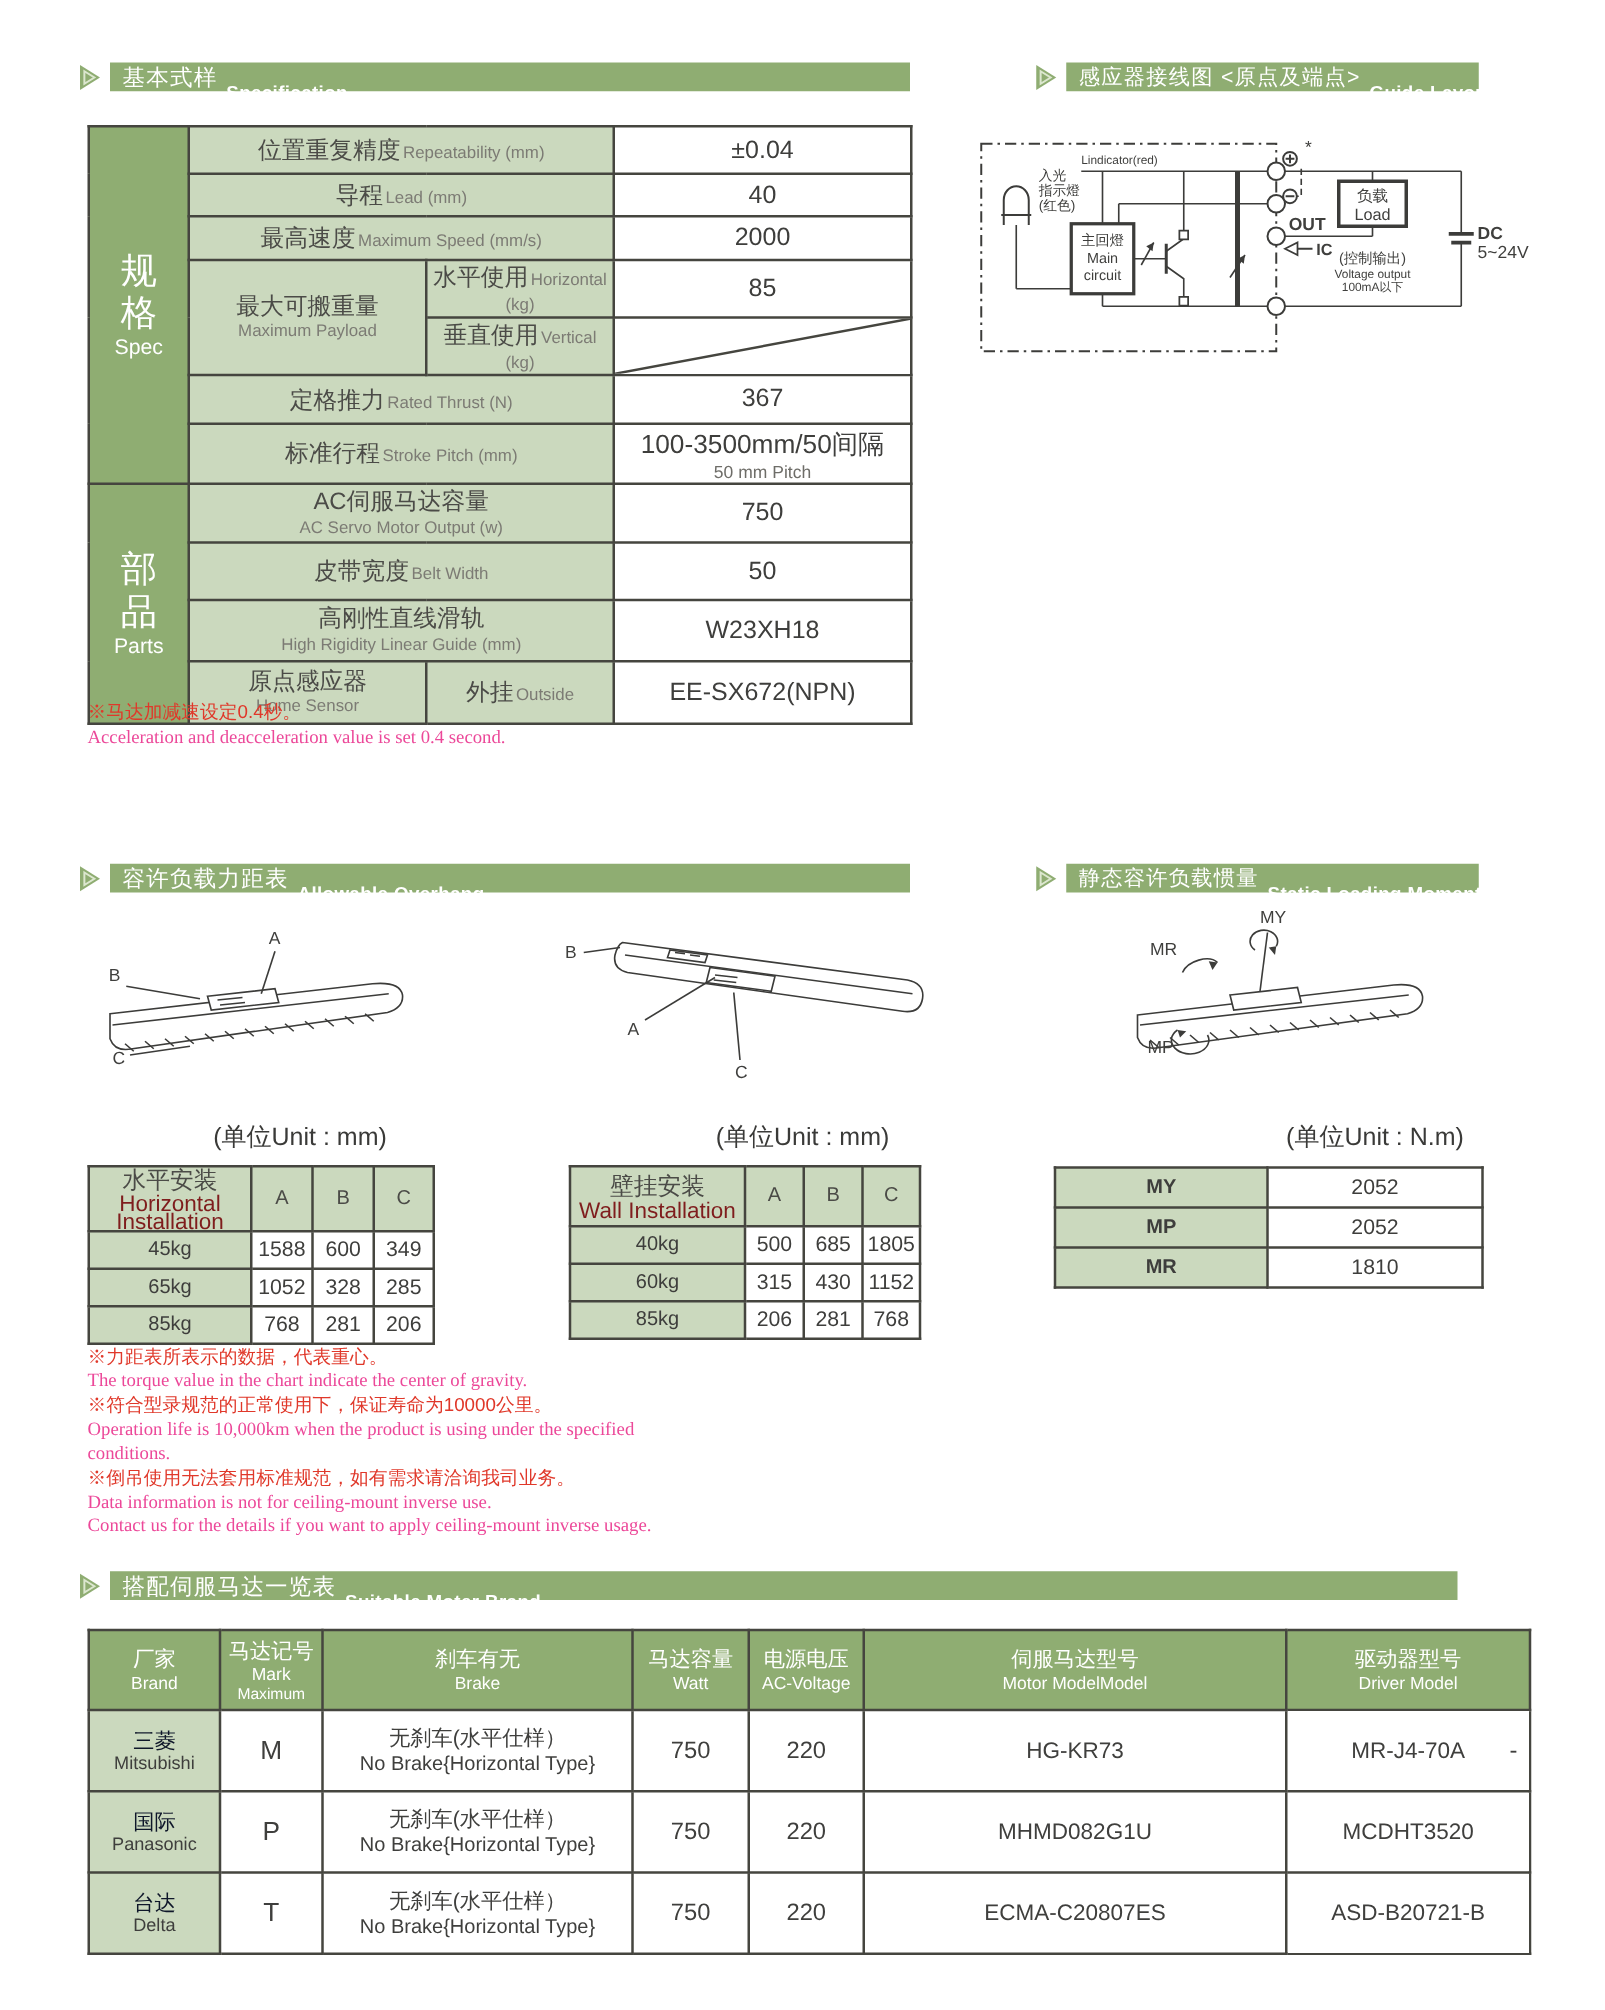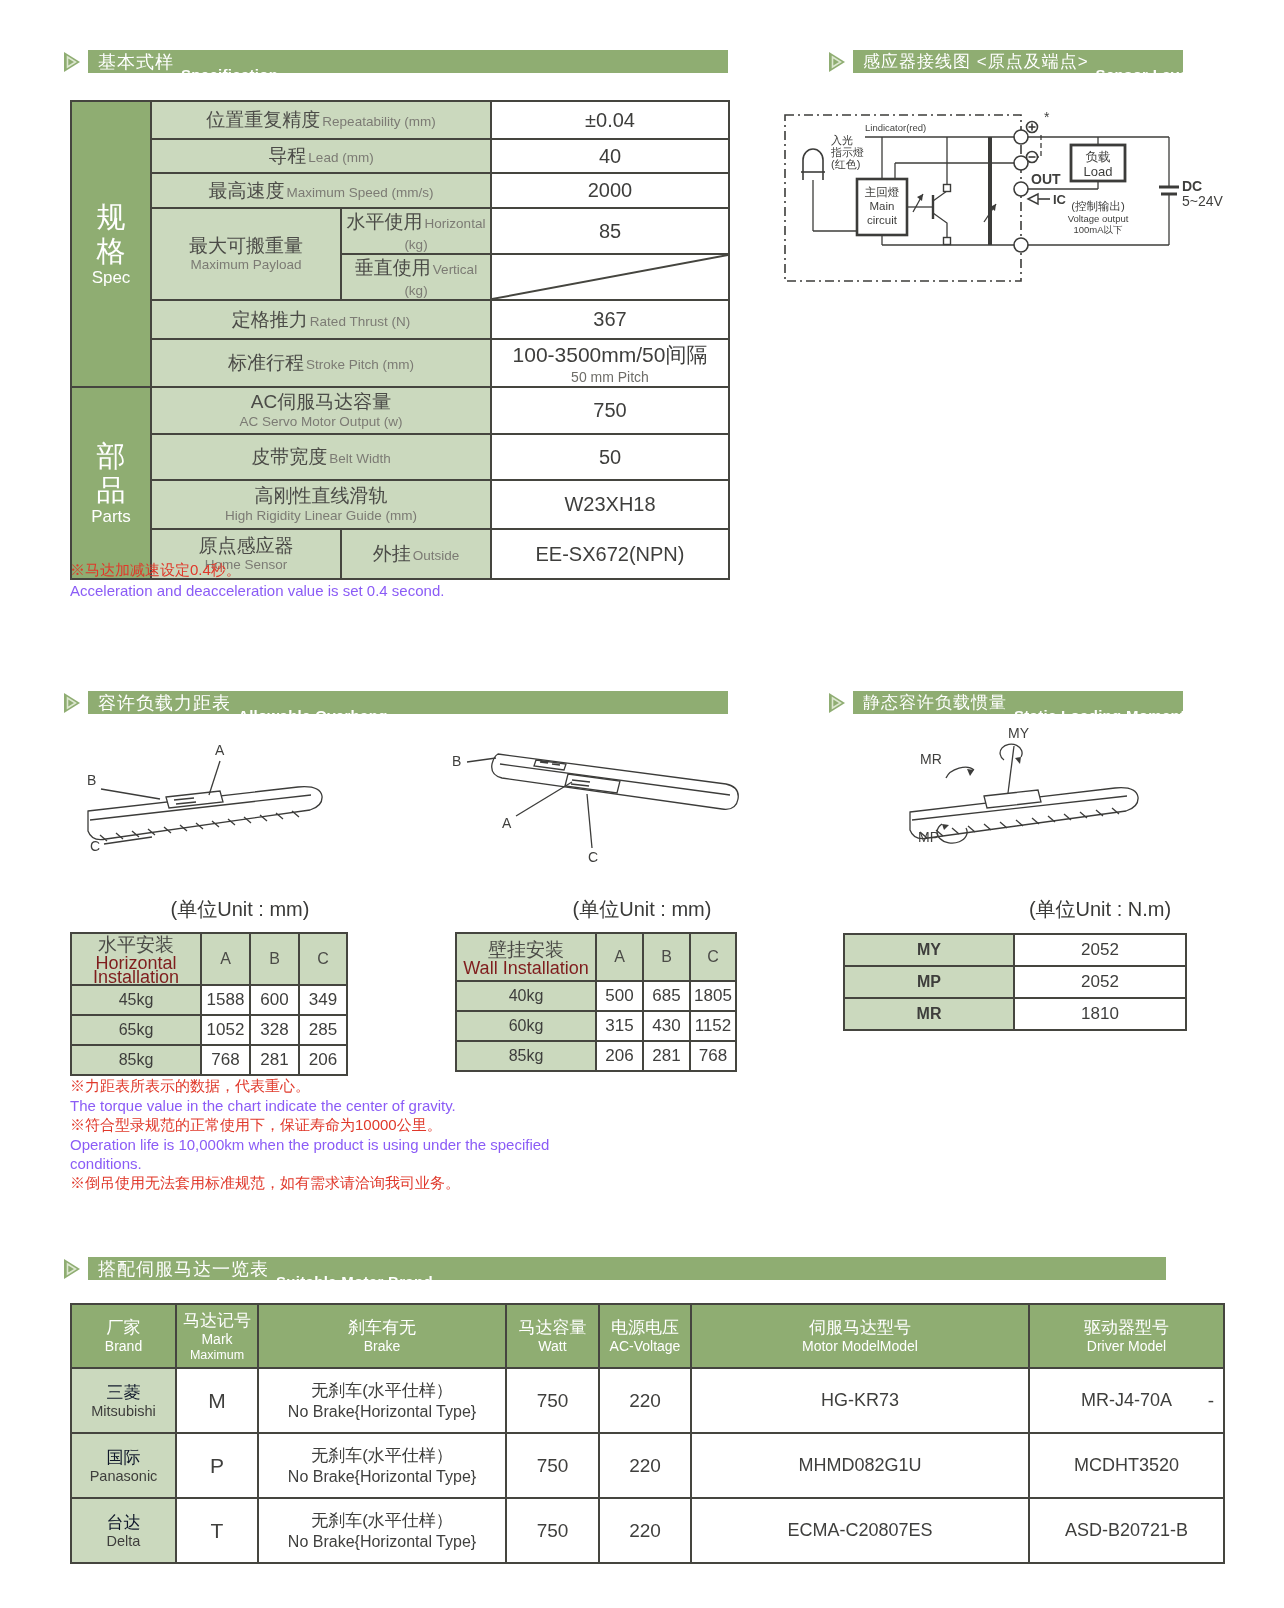--- a/index.html
+++ b/index.html
@@ -31,21 +31,21 @@
   .spec-label.stack .lz,.spec-label.stack .le{display:block;margin-left:0;line-height:1.25;}
   .group .gz{display:block;font-size:29px;line-height:34px;}
   .group .ge{display:block;font-size:17px;line-height:20px;}
   .val{font-size:20px;color:#3e3e3c;}
   .val-sub{display:block;font-size:14px;color:#6e6d68;line-height:16px;}
   td.diagcell{position:relative;padding:0;}
   td.diagcell svg{position:absolute;left:0;top:0;width:100%;height:100%;}
 
   
   .note-red{color:#e0382a;font-size:15px;line-height:20px;}
-  .note-gray{color:#8b5cf6;font-size:15px;line-height:19px;white-space:pre-line;}
+  .note-gray{color:#ec4899;font-size:15px;line-height:19px;white-space:pre-line;font-family:Liberation Serif, serif;}
 
   
   .mini-head-zh{display:block;font-size:19px;color:#4b4b47;line-height:22px;}
   .mini-head-en{display:block;font-size:18px;color:#7f1d1d;line-height:14px;}
   .mini-col{font-size:16px;color:#4b4b47;}
   .mini-load{font-size:16px;color:#3e3e3c;}
   .mini-val{font-size:17px;color:#3e3e3c;}
   .unit-label{position:absolute;font-size:20px;color:#3a3a38;text-align:center;white-space:nowrap;}
 
   
@@ -83,21 +83,21 @@
 
   <div class="sec-head" style="left:827px;top:50px;">
     <span class="tri">
       <svg viewBox="0 0 20 22" width="20" height="22">
           <path d="M2 1 L18 11 L2 21 Z" fill="#8fad72"></path>
           <path d="M5.5 6 L13.5 11 L5.5 16 Z" fill="none" stroke="#dce7cf" stroke-width="1.6"></path>
         </svg>
     </span>
     <div class="bar" style="width:330px;">
       <span class="zh" style="font-size:17px;">感应器接线图 &lt;原点及端点&gt;</span>
-      <span class="en">Sensor Layout</span>
+      <span class="en">Guide Layout</span>
     </div>
   </div>
 
   <table class="grid abs" style="left:70px;top:100px;width:658px;">
     <colgroup>
         <col style="width:80px">
         <col style="width:190px">
         <col style="width:150px">
         <col style="width:238px">
       </colgroup>
@@ -469,20 +469,22 @@
     </tr>
   </tbody>
     </table>
 
   <div class="abs" style="left:70px;top:1076px;width:480px;">
     <div class="note-red">※力距表所表示的数据，代表重心。</div>
     <div class="note-gray">The torque value in the chart indicate the center of gravity.</div>
     <div class="note-red">※符合型录规范的正常使用下，保证寿命为10000公里。</div>
     <div class="note-gray">Operation life is 10,000km when the product is using under the specified conditions.</div>
     <div class="note-red">※倒吊使用无法套用标准规范，如有需求请洽询我司业务。</div>
+    <div class="note-gray">Data information is not for ceiling-mount inverse use.
+Contact us for the details if you want to apply ceiling-mount inverse usage.</div>
   </div>
 
   <div class="sec-head" style="left:62px;top:1257px;">
     <span class="tri">
       <svg viewBox="0 0 20 22" width="20" height="22">
           <path d="M2 1 L18 11 L2 21 Z" fill="#8fad72"></path>
           <path d="M5.5 6 L13.5 11 L5.5 16 Z" fill="none" stroke="#dce7cf" stroke-width="1.6"></path>
         </svg>
     </span>
     <div class="bar" style="width:1078px;">

